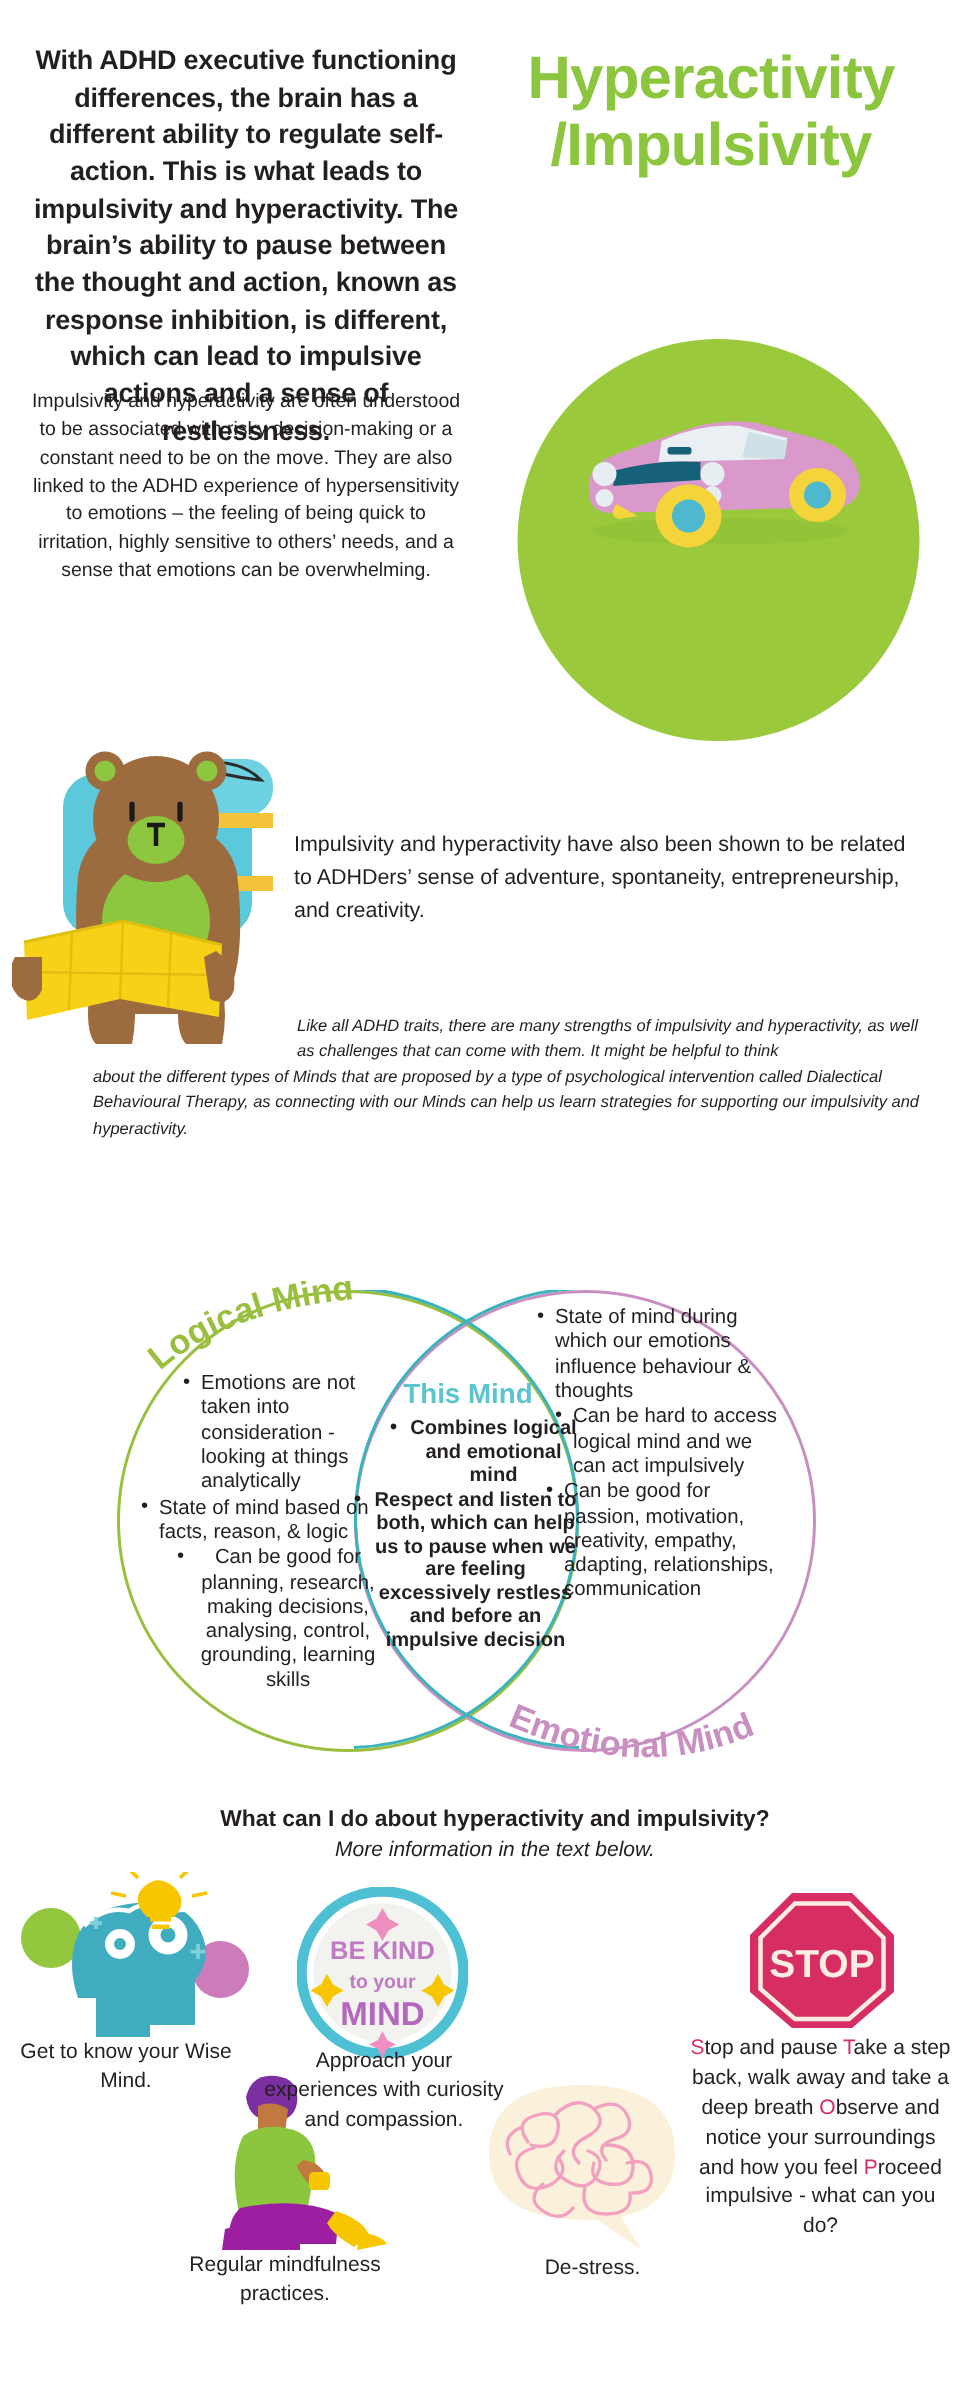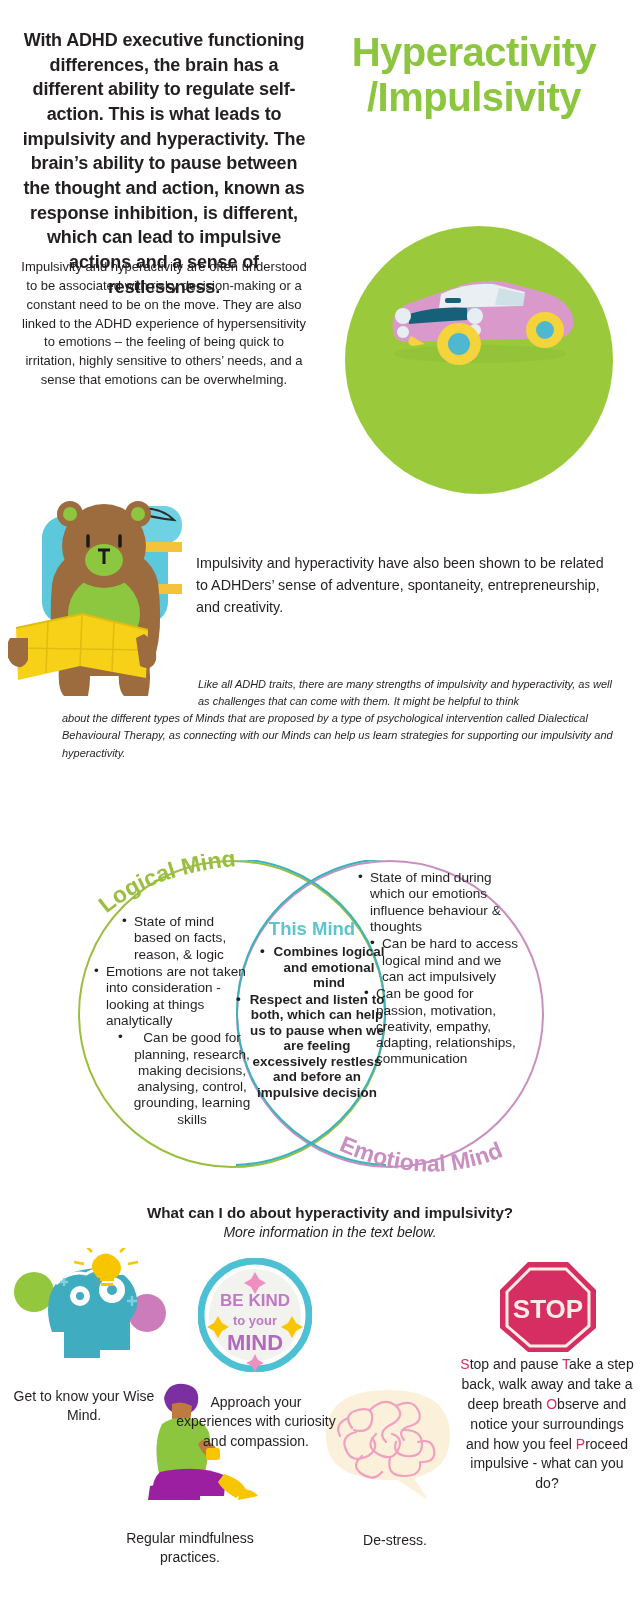--- a/index.html
+++ b/index.html
@@ -120,21 +120,21 @@
   
   #cta-title {
     left:100px; top:1204px; width:460px;
     font-size:15.2px; font-weight:bold; text-align:center;
   }
   #cta-sub {
     left:100px; top:1224px; width:460px;
     font-size:14px; font-style:italic; text-align:center;
   }
 
-  .cap { position:absolute; font-size:14px; line-height:1.38; text-align:center;margin-top:29px; }
+  .cap { position:absolute; font-size:14px; line-height:1.38; text-align:center; }
   #cap-wise { left:8px; top:1358px; width:152px; }
   #cap-kind { left:176px; top:1364px; width:160px; }
   #cap-mind { left:110px; top:1500px; width:160px; }
   #cap-destress { left:330px; top:1502px; width:130px; }
 
   #stop-text {
     left:458px; top:1355px; width:178px;
     font-size:14px; line-height:1.42; text-align:center;
   }
   #stop-text .hl { color:#D62E62; }
@@ -238,22 +238,22 @@
   </div>
 
   <div class="venn-label" id="label-emotional">
     <svg class="arc-txt" viewBox="0 0 230 70">
       <path id="arcE" d="M4 22 Q 120 76 214 6" fill="none"></path>
       <text fill="#C98FC0" font-size="23"><textPath href="#arcE" startOffset="2%">Emotional Mind</textPath></text>
     </svg>
   </div>
 
   <ul class="venn-list" id="list-logical">
+    <li>Emotions are not taken into consideration - looking at things analytically</li>
     <li>State of mind based on facts, reason, &amp; logic</li>
-    <li>Emotions are not taken into consideration - looking at things analytically</li>
     <li>Can be good for planning, research, making decisions, analysing, control, grounding, learning skills</li>
   </ul>
 
   <div id="label-wise" class="abs">This Mind</div>
 
   <ul class="venn-list" id="list-wise">
     <li>Combines logical and emotional mind</li>
     <li>Respect and listen to both, which can help us to pause when we are feeling excessively restless and before an impulsive decision</li>
   </ul>
 

